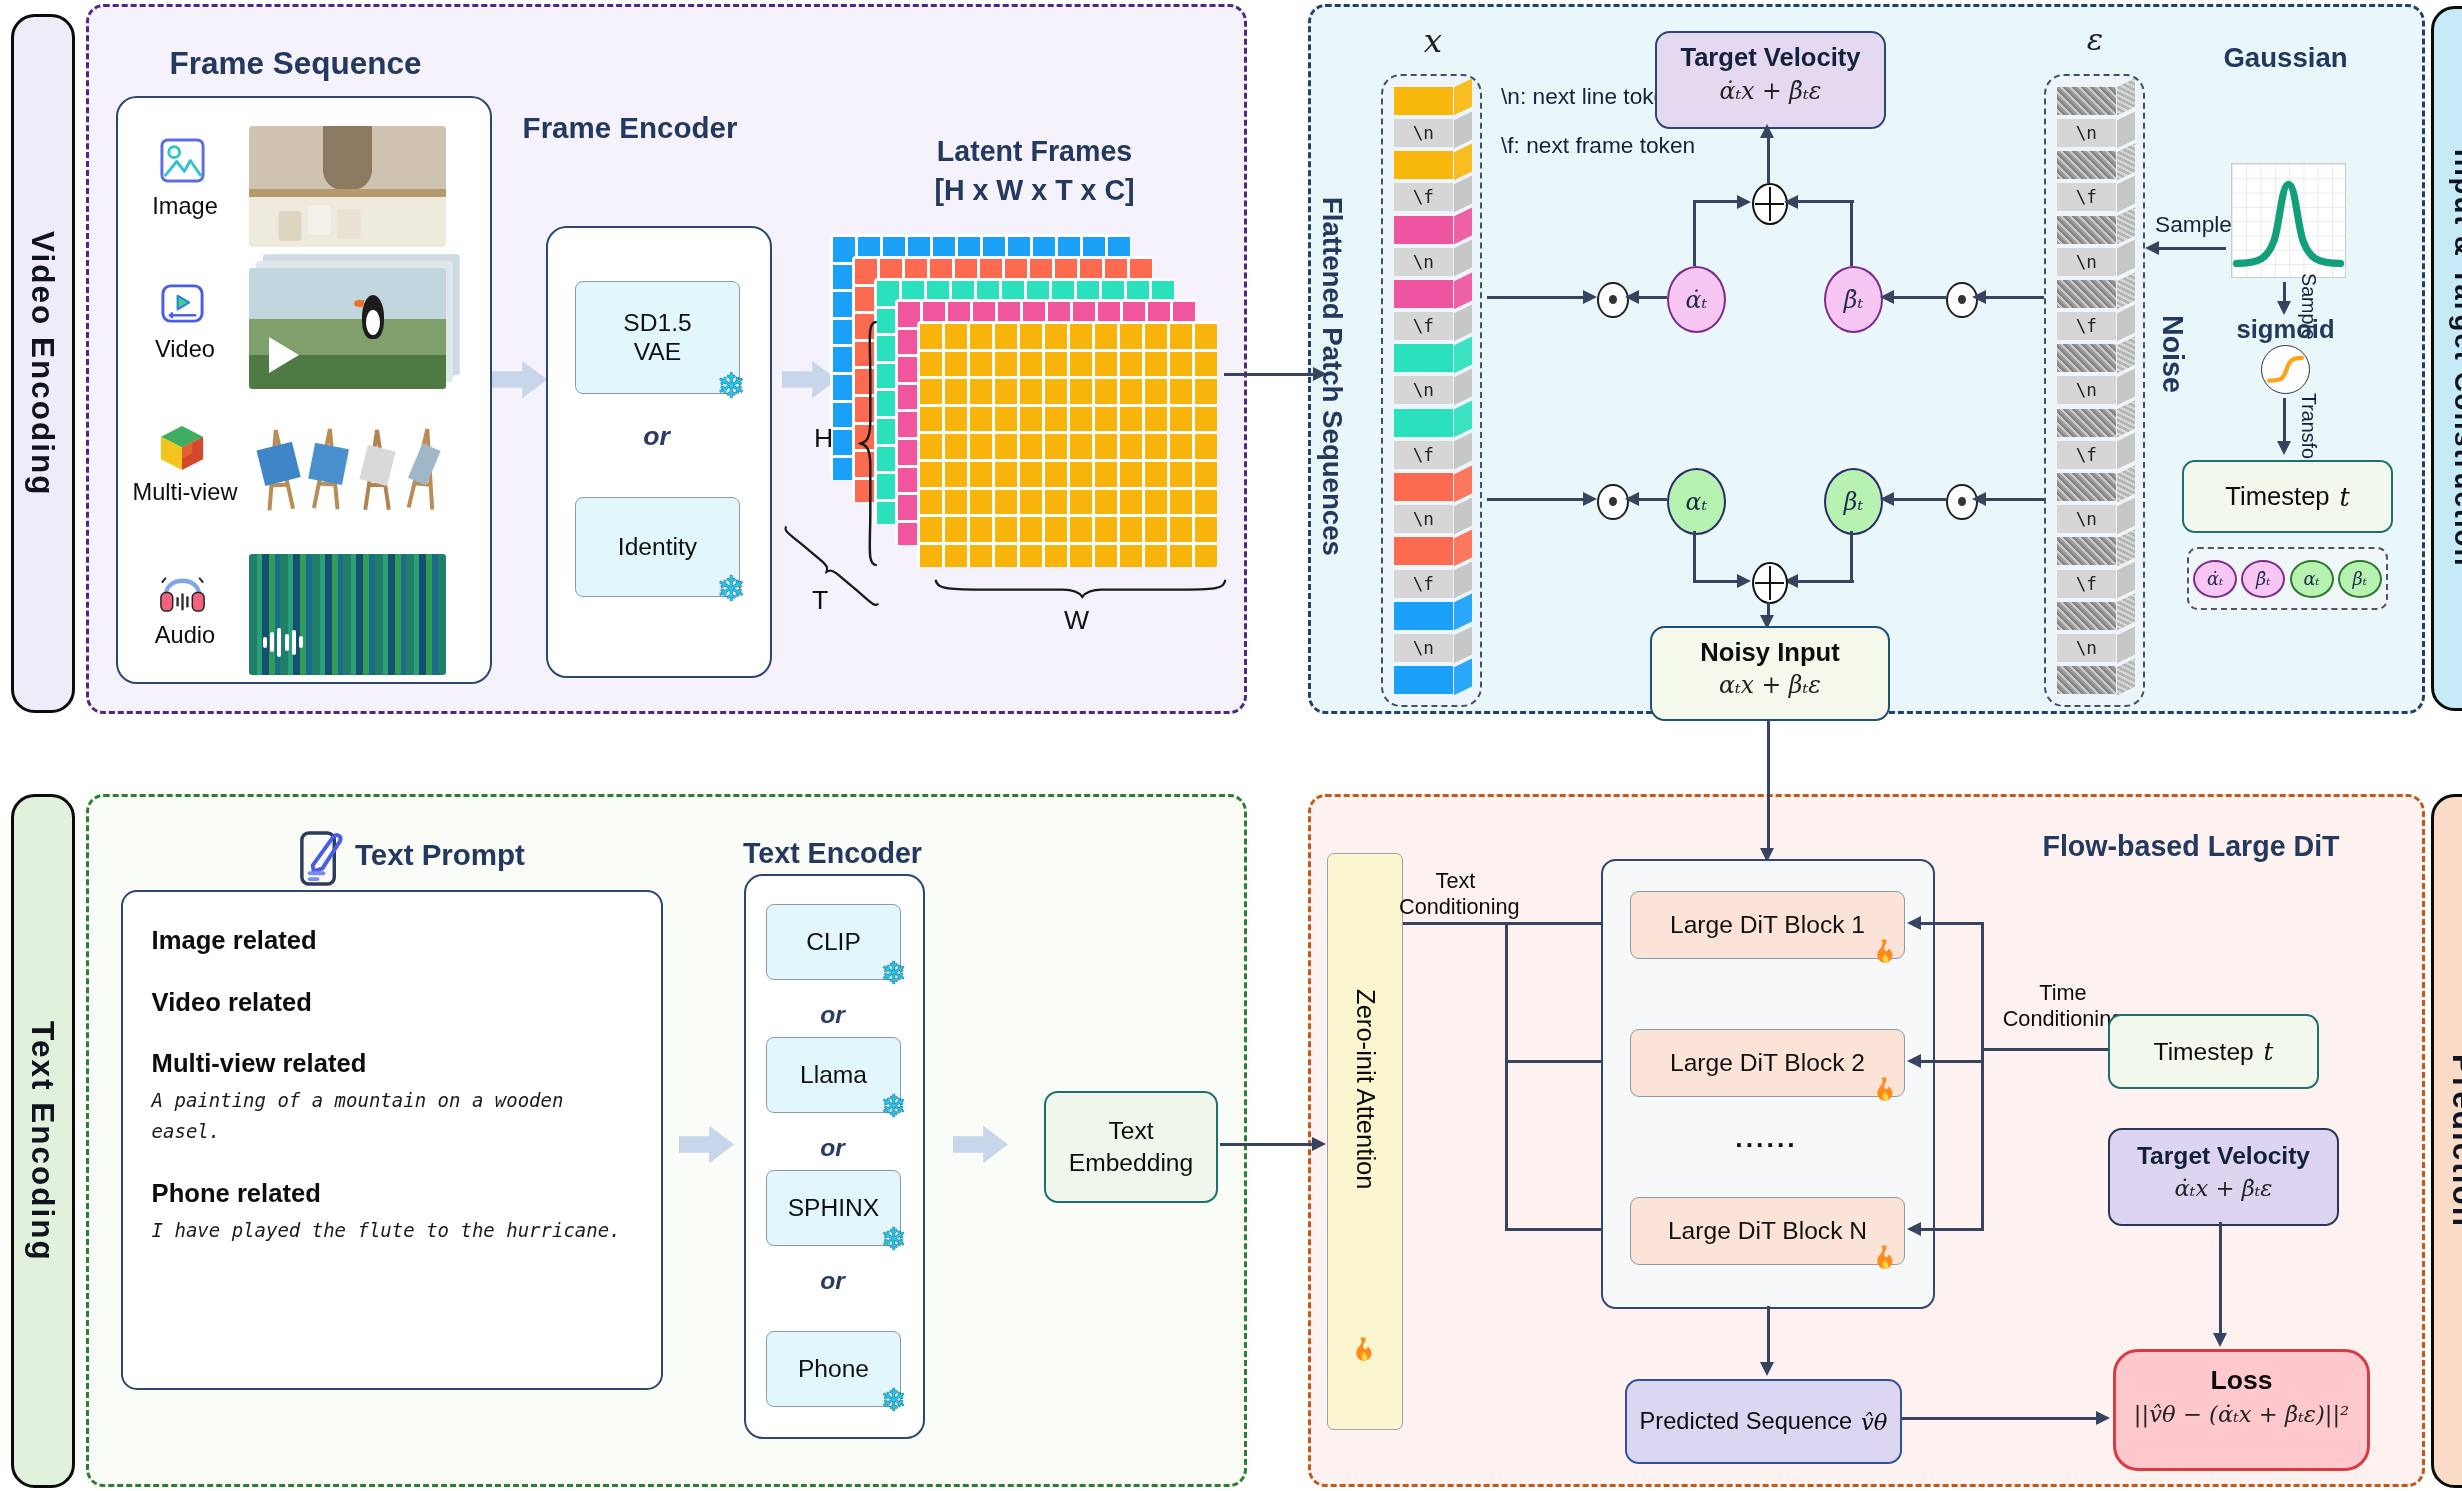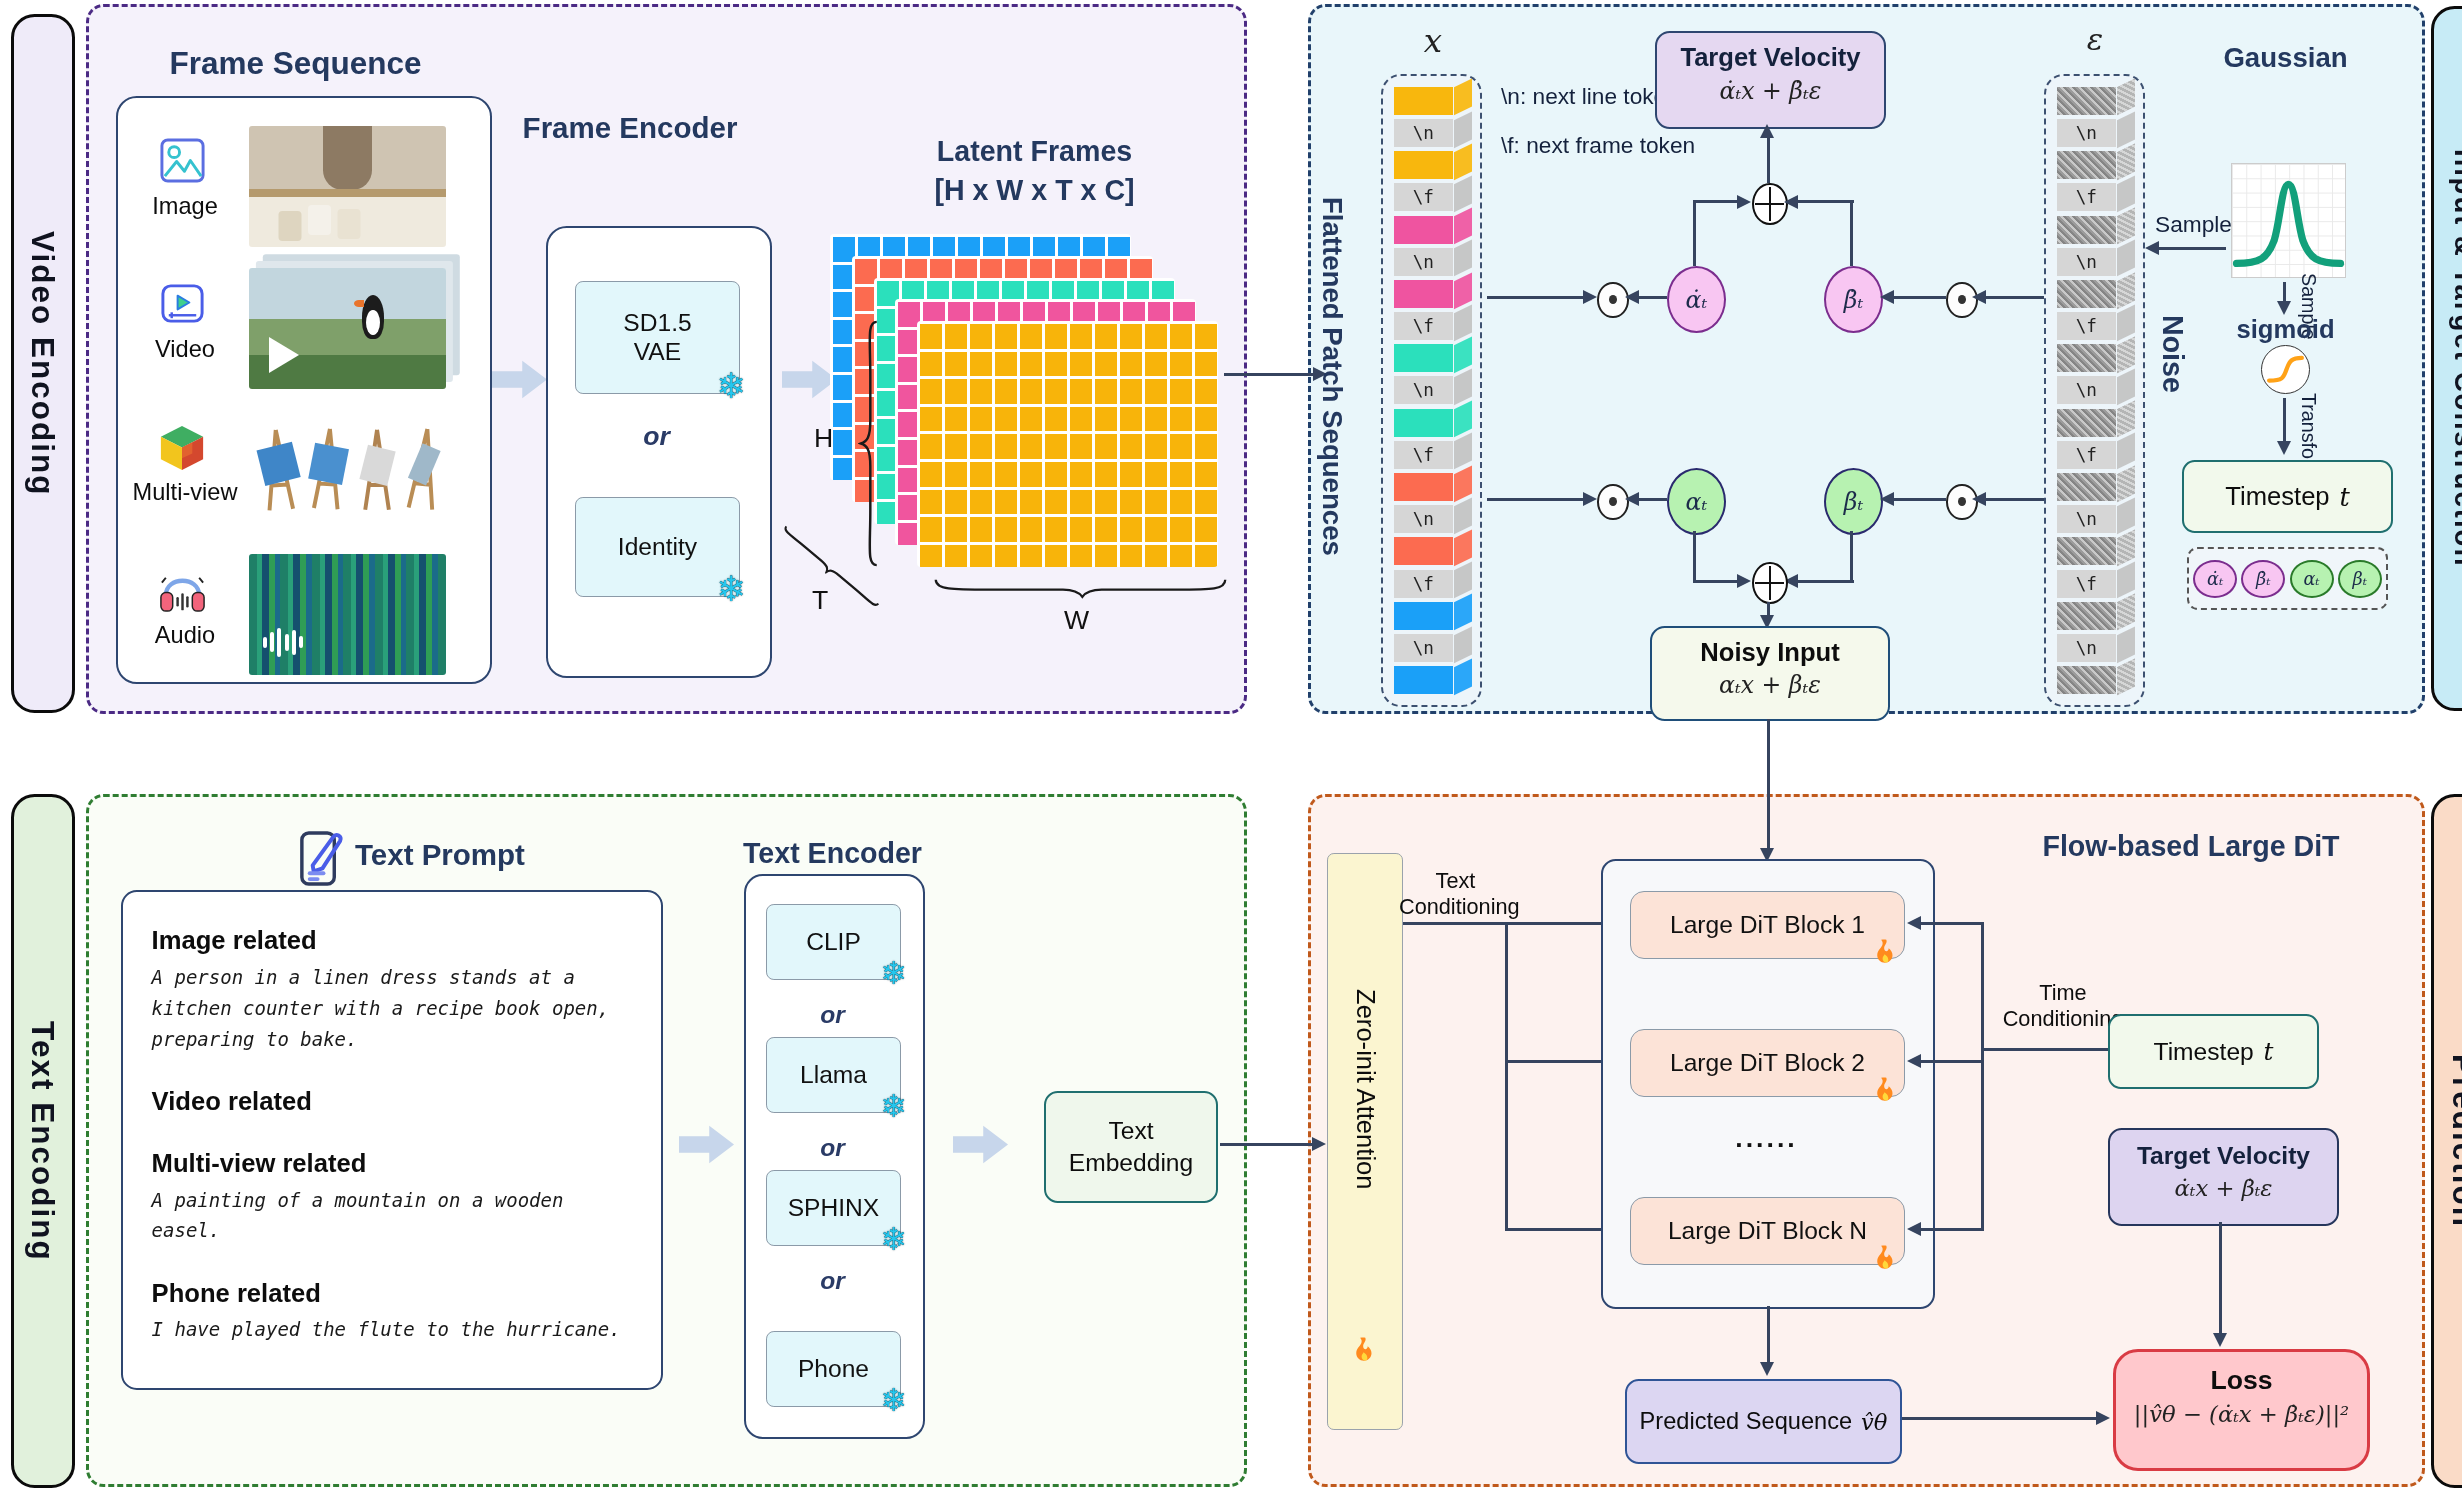--- a/index.html
+++ b/index.html
@@ -53,21 +53,21 @@
   .gcirc.green{background:#b7f2b1;border:2.5px solid #2a2a6e;}
   .chip{width:40px;height:34px;border-radius:50%;display:flex;align-items:center;justify-content:center;font-size:17.7px;}
   .chip.pink{background:#f8c6f2;border:2px solid #7b2d8e;}
   .chip.green{background:#b7f2b1;border:2px solid #2a7a2a;}
   
   .vlabel{writing-mode:vertical-rl;text-orientation:mixed;font-weight:700;color:#24395f;}
   
   .ph{font-size:25.6px;font-weight:700;color:#0d0d0d;margin:28.6px 0 0 0;}
   .pb{font-family:"DejaVu Sans Mono",monospace;font-style:italic;font-size:19px;color:#1a1a1a;line-height:1.62;margin:6.9px 0 0 0;}
   
-  .dblock{position:absolute;left:1630px;width:273px;height:66px;background:#fce3d7;border:1.5px solid #8b9aa8;border-radius:14px;display:flex;align-items:center;justify-content:center;font-size:24.6px;color:#111;}
+  .dblock{position:absolute;left:1630px;width:273px;height:66px;background:#fce3d7;border:1.5px solid #8b9aa8;border-radius:9px;display:flex;align-items:center;justify-content:center;font-size:24.6px;color:#111;}
   .fire{position:absolute;width:28.6px;height:28.6px;}
   
   .thumb{position:absolute;left:249px;width:197px;height:121px;border-radius:3px;}
   .grid-layer{position:absolute;width:301px;height:246px;border-radius:3.9px;background-image:repeating-linear-gradient(to right,#fff 0 3px,transparent 3px 25px),repeating-linear-gradient(to bottom,#fff 0 3px,transparent 3px 27.6px);}
   .legend{position:absolute;font-size:22.7px;color:#14213c;}
 </style>
 </head>
 <body>
 
 <div class="tab" style="left:10.8px;top:13.8px;width:58px;height:693px;background:#efebf9;">
@@ -481,21 +481,20 @@
 <svg class="abs" style="left:295px;top:828px;" width="54" height="61" viewBox="0 0 110 124">
   <rect x="14" y="10" width="66" height="104" rx="14" fill="none" stroke="#2e3b5e" stroke-width="7"></rect>
   <path d="M36 76 L78 18 C84 10 96 16 92 26 L56 82 L38 88 Z" fill="none" stroke="#4a5de8" stroke-width="8" stroke-linejoin="round"></path>
   <line x1="30" y1="92" x2="58" y2="92" stroke="#7b8cf0" stroke-width="8" stroke-linecap="round"></line>
   <line x1="30" y1="104" x2="46" y2="104" stroke="#7b8cf0" stroke-width="8" stroke-linecap="round"></line>
 </svg>
 <div class="abs h1" style="left:355px;top:838px;width:207px;font-size:29.5px;text-align:left;">Text Prompt</div>
 
 <div class="card" style="left:121px;top:890px;width:542px;height:500px;border-radius:15.8px;box-sizing:border-box;padding:5.9px 28.6px 0;overflow:hidden;">
   <div class="ph">Image related</div>
-  <div class="pb">A person in a linen dress stands at a kitchen counter with a recipe book open, preparing to bake.</div>
   <div class="ph" style="margin-top:32.5px;">Video related</div>
   <div class="ph" style="margin-top:32.5px;">Multi-view related</div>
   <div class="pb">A painting of a mountain on a wooden easel.</div>
   <div class="ph" style="margin-top:32.5px;">Phone related</div>
   <div class="pb">I have played the flute to the hurricane.</div>
 </div>
 
 <div class="barrow" style="left:679px;top:1124px;"></div>
 
 <div class="abs h1" style="left:739px;top:837px;width:187px;font-size:28.6px;">Text Encoder</div>

